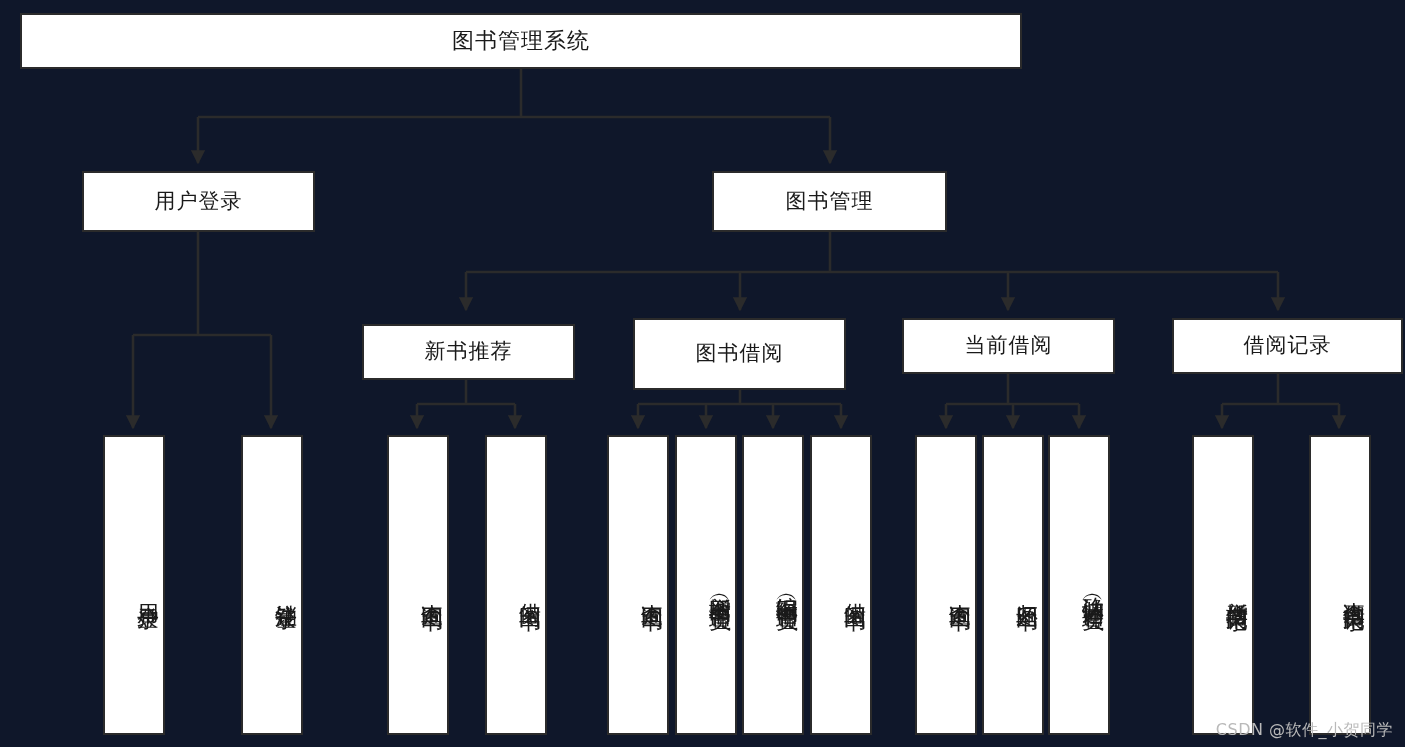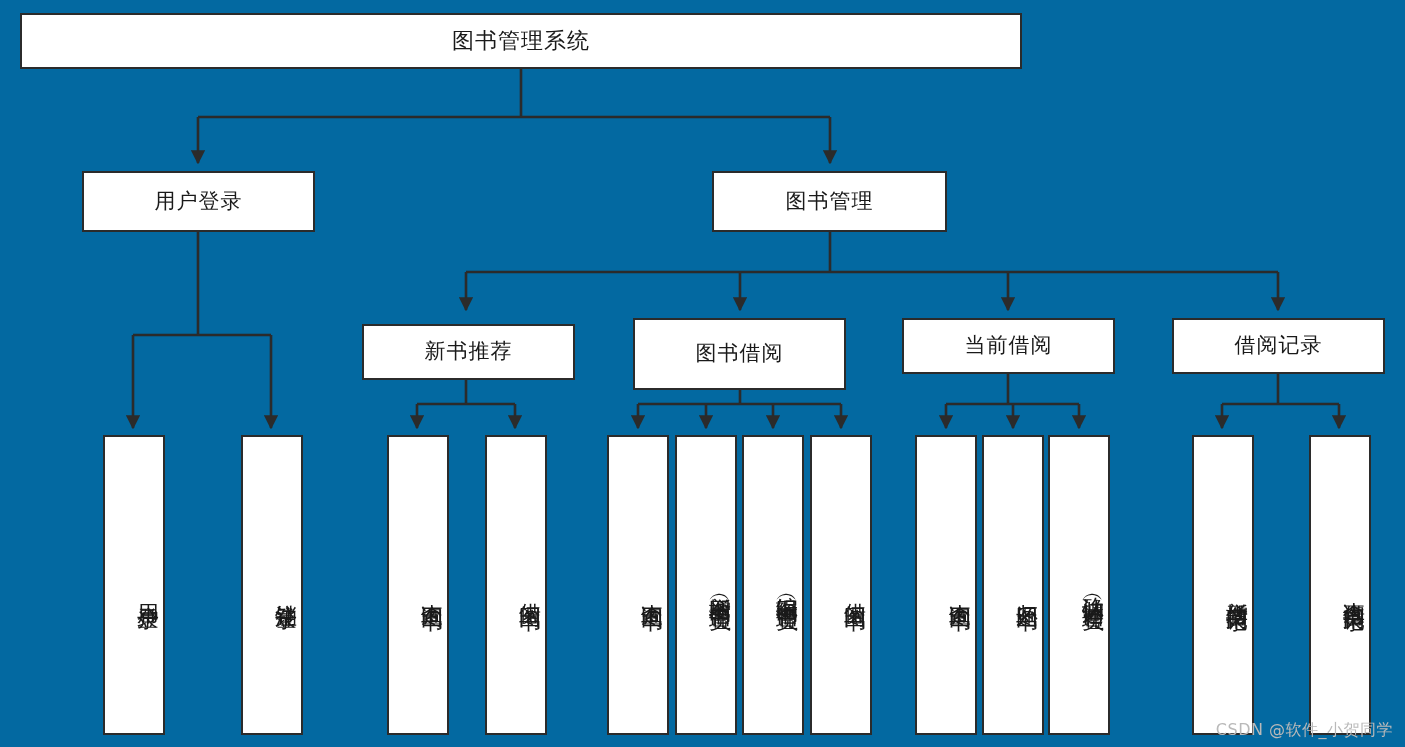--- a/index.html
+++ b/index.html
@@ -5,21 +5,21 @@
 <style>
   html, body {
     margin: 0;
     padding: 0;
     background: #ffffff;
   }
   #canvas {
     position: relative;
     width: 1405px;
     height: 747px;
-    background: #0369a1;
+    background: #0f172a;
     font-family: "DejaVu Sans", "Liberation Sans", sans-serif;
     overflow: hidden;
   }
   #edges {
     position: absolute;
     left: 0;
     top: 0;
     width: 1405px;
     height: 747px;
     pointer-events: none;
@@ -131,21 +131,21 @@
   <div class="node node-h" style="left:82px; top:171px; width:233px; height:61px;">用户登录</div>
 
   <div class="node node-h" style="left:712px; top:171px; width:235px; height:61px;">图书管理</div>
 
   <div class="node node-h" style="left:362px; top:324px; width:213px; height:56px;">新书推荐</div>
 
   <div class="node node-h" style="left:633px; top:318px; width:213px; height:72px;">图书借阅</div>
 
   <div class="node node-h" style="left:902px; top:318px; width:213px; height:56px;text-align:right;">当前借阅</div>
 
-  <div class="node node-h" style="left:1172px; top:318px; width:213px; height:56px;">借阅记录</div>
+  <div class="node node-h" style="left:1172px; top:318px; width:231px; height:56px;">借阅记录</div>
 
   <div class="node node-v" style="left:103px; top:435px; width:62px; height:300px;">用户登录</div>
 
   <div class="node node-v" style="left:241px; top:435px; width:62px; height:300px;">注销登录</div>
 
   <div class="node node-v" style="left:387px; top:435px; width:62px; height:300px;">查询图书</div>
 
   <div class="node node-v" style="left:485px; top:435px; width:62px; height:300px;">借阅图书</div>
 
   <div class="node node-v" style="left:607px; top:435px; width:62px; height:300px;">查询图书</div>

